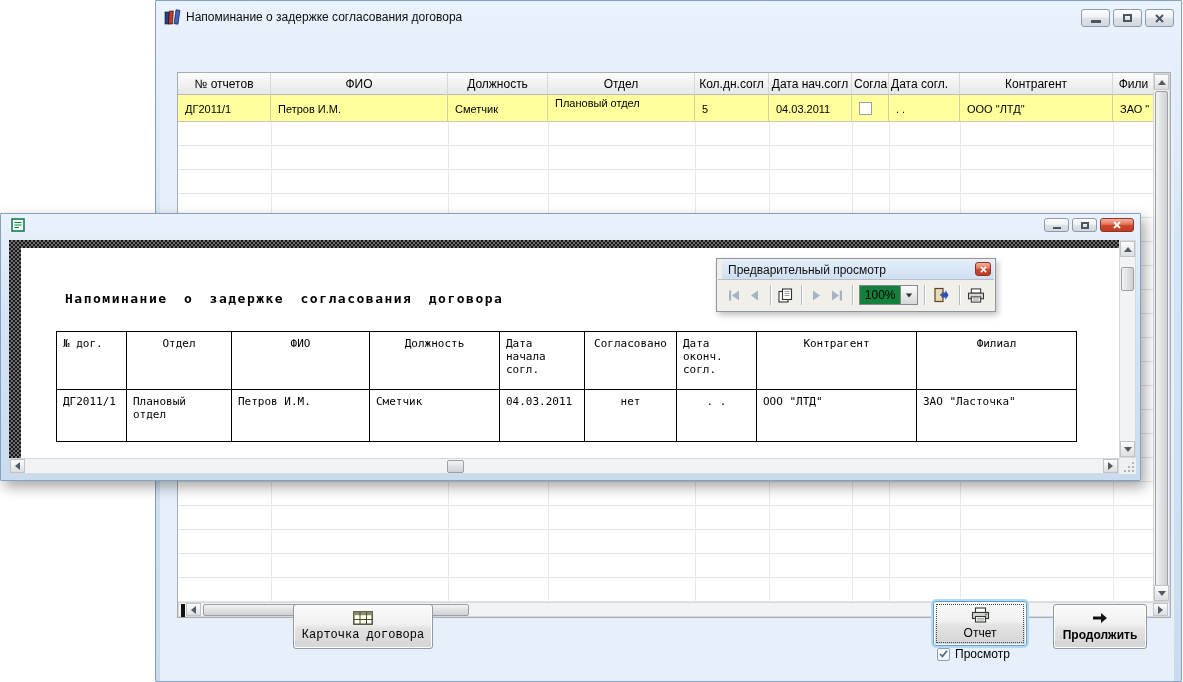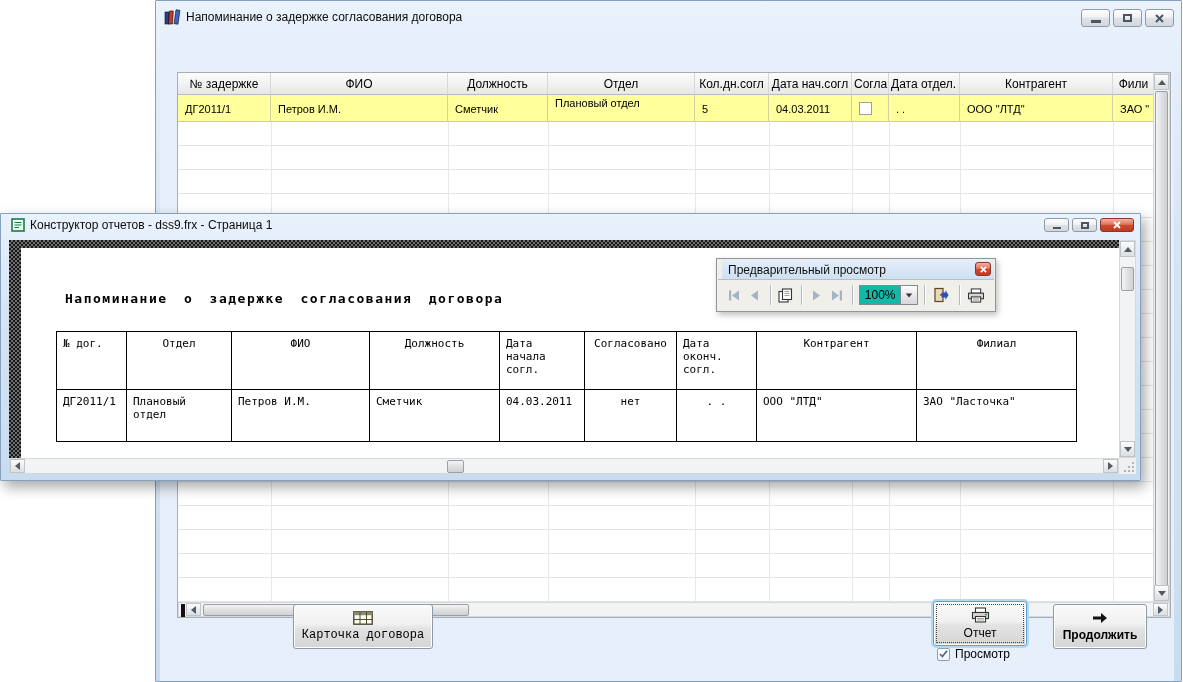--- a/index.html
+++ b/index.html
@@ -82,21 +82,21 @@
         background:#f0efe9; border:1px solid #8f969e; box-shadow:2px 3px 6px rgba(0,0,0,.25); }
   .pv-title { position:absolute; left:5px; top:1px; right:1px; height:19px;
               background:linear-gradient(#e3eefa,#cfdff1); display:flex; align-items:center;
               padding-left:6px; font-size:12px; color:#101010; }
   .pv-row { position:absolute; left:1px; top:20px; right:1px; bottom:1px;
             display:flex; align-items:center; padding:0 7px; gap:3px;
             border-top:1px solid #b8bec6; }
   .pvb { width:20px; height:22px; display:flex; align-items:center; justify-content:center; }
   .pvsep { width:1px; height:20px; background:#b6b9bd; box-shadow:1px 0 0 #fff; margin:0 3px; }
   .combo { display:flex; align-items:center; }
-  .combo .field { width:42px; height:20px; background:#14b8a6; border:1px solid #7f8a95;
+  .combo .field { width:42px; height:20px; background:#15803d; border:1px solid #7f8a95;
                   font-size:12px; display:flex; align-items:center; justify-content:center; }
   .combo .drop { width:17px; height:20px; border:1px solid #7f8a95; border-left:none;
                  background:linear-gradient(#fdfdfd,#e8e9ea 50%,#d6d8da);
                  display:flex; align-items:center; justify-content:center; }
 </style>
 </head>
 <body>
 
 <div class="win" style="left:155px; top:0; width:1027px; height:682px;">
 
@@ -120,28 +120,28 @@
         <path d="M1 1 L8 8 M8 1 L1 8" stroke="#4a5560" stroke-width="2"></path>
       </svg>
     </div>
   </div>
 
   <div class="abs" style="left:4px; right:7px; top:31px; bottom:0; background:#e7effa;">
 
     <div class="grid">
 
       <div class="ghead">
-        <div class="gh" style="width:93px;">№ задержке</div>
+        <div class="gh" style="width:93px;">№ отчетов</div>
         <div class="gh" style="width:177px;">ФИО</div>
         <div class="gh" style="width:100px;">Должность</div>
         <div class="gh" style="width:147px;">Отдел</div>
         <div class="gh" style="width:74px;">Кол.дн.согл</div>
         <div class="gh" style="width:83px;">Дата нач.согл</div>
         <div class="gh" style="width:37px;justify-content:flex-start;padding-left:2px;">Согла</div>
-        <div class="gh" style="width:71px;justify-content:flex-start;padding-left:2px;">Дата отдел.</div>
+        <div class="gh" style="width:71px;justify-content:flex-start;padding-left:2px;">Дата согл.</div>
         <div class="gh" style="width:153px;">Контрагент</div>
         <div class="gh" style="width:41px;border-right:none;">Фили</div>
       </div>
 
       <div class="grow">
         <div class="gc" style="width:93px;">ДГ2011/1</div>
         <div class="gc" style="width:177px;">Петров И.М.</div>
         <div class="gc" style="width:100px;">Сметчик</div>
         <div class="gc top" style="width:147px;">Плановый отдел</div>
         <div class="gc" style="width:74px;">5</div>
@@ -230,21 +230,20 @@
   </div>
 </div>
 
 <div class="win" style="left:0; top:213px; width:1141px; height:268px; z-index:2; box-shadow:4px 6px 14px rgba(0,0,0,.35);">
 
   <div class="titlebar" style="height:22px; padding-left:10px;">
     <svg width="14" height="14" viewBox="0 0 14 14">
       <rect x="1" y="1" width="12" height="12" fill="#e8fff0" stroke="#1d7a4f" stroke-width="1.6"></rect>
       <path d="M3.5 4.5 H10.5 M3.5 7 H10.5 M3.5 9.5 H8" stroke="#1d7a4f" stroke-width="1"></path>
     </svg>
-    <span>Конструктор отчетов - dss9.frx - Страница 1</span>
   </div>
   <div class="winbtns" style="right:6px; top:4px;">
     <div class="wbtn" style="width:25px;height:14px;">
       <div style="width:8px;height:2px;background:#4a5560;margin-top:6px;"></div>
     </div>
     <div class="wbtn" style="width:25px;height:14px;">
       <div style="width:8px;height:7px;border:2px solid #4a5560;"></div>
     </div>
     <div class="wbtn red" style="width:34px;height:14px;">
       <svg width="8" height="8" viewBox="0 0 8 8">

